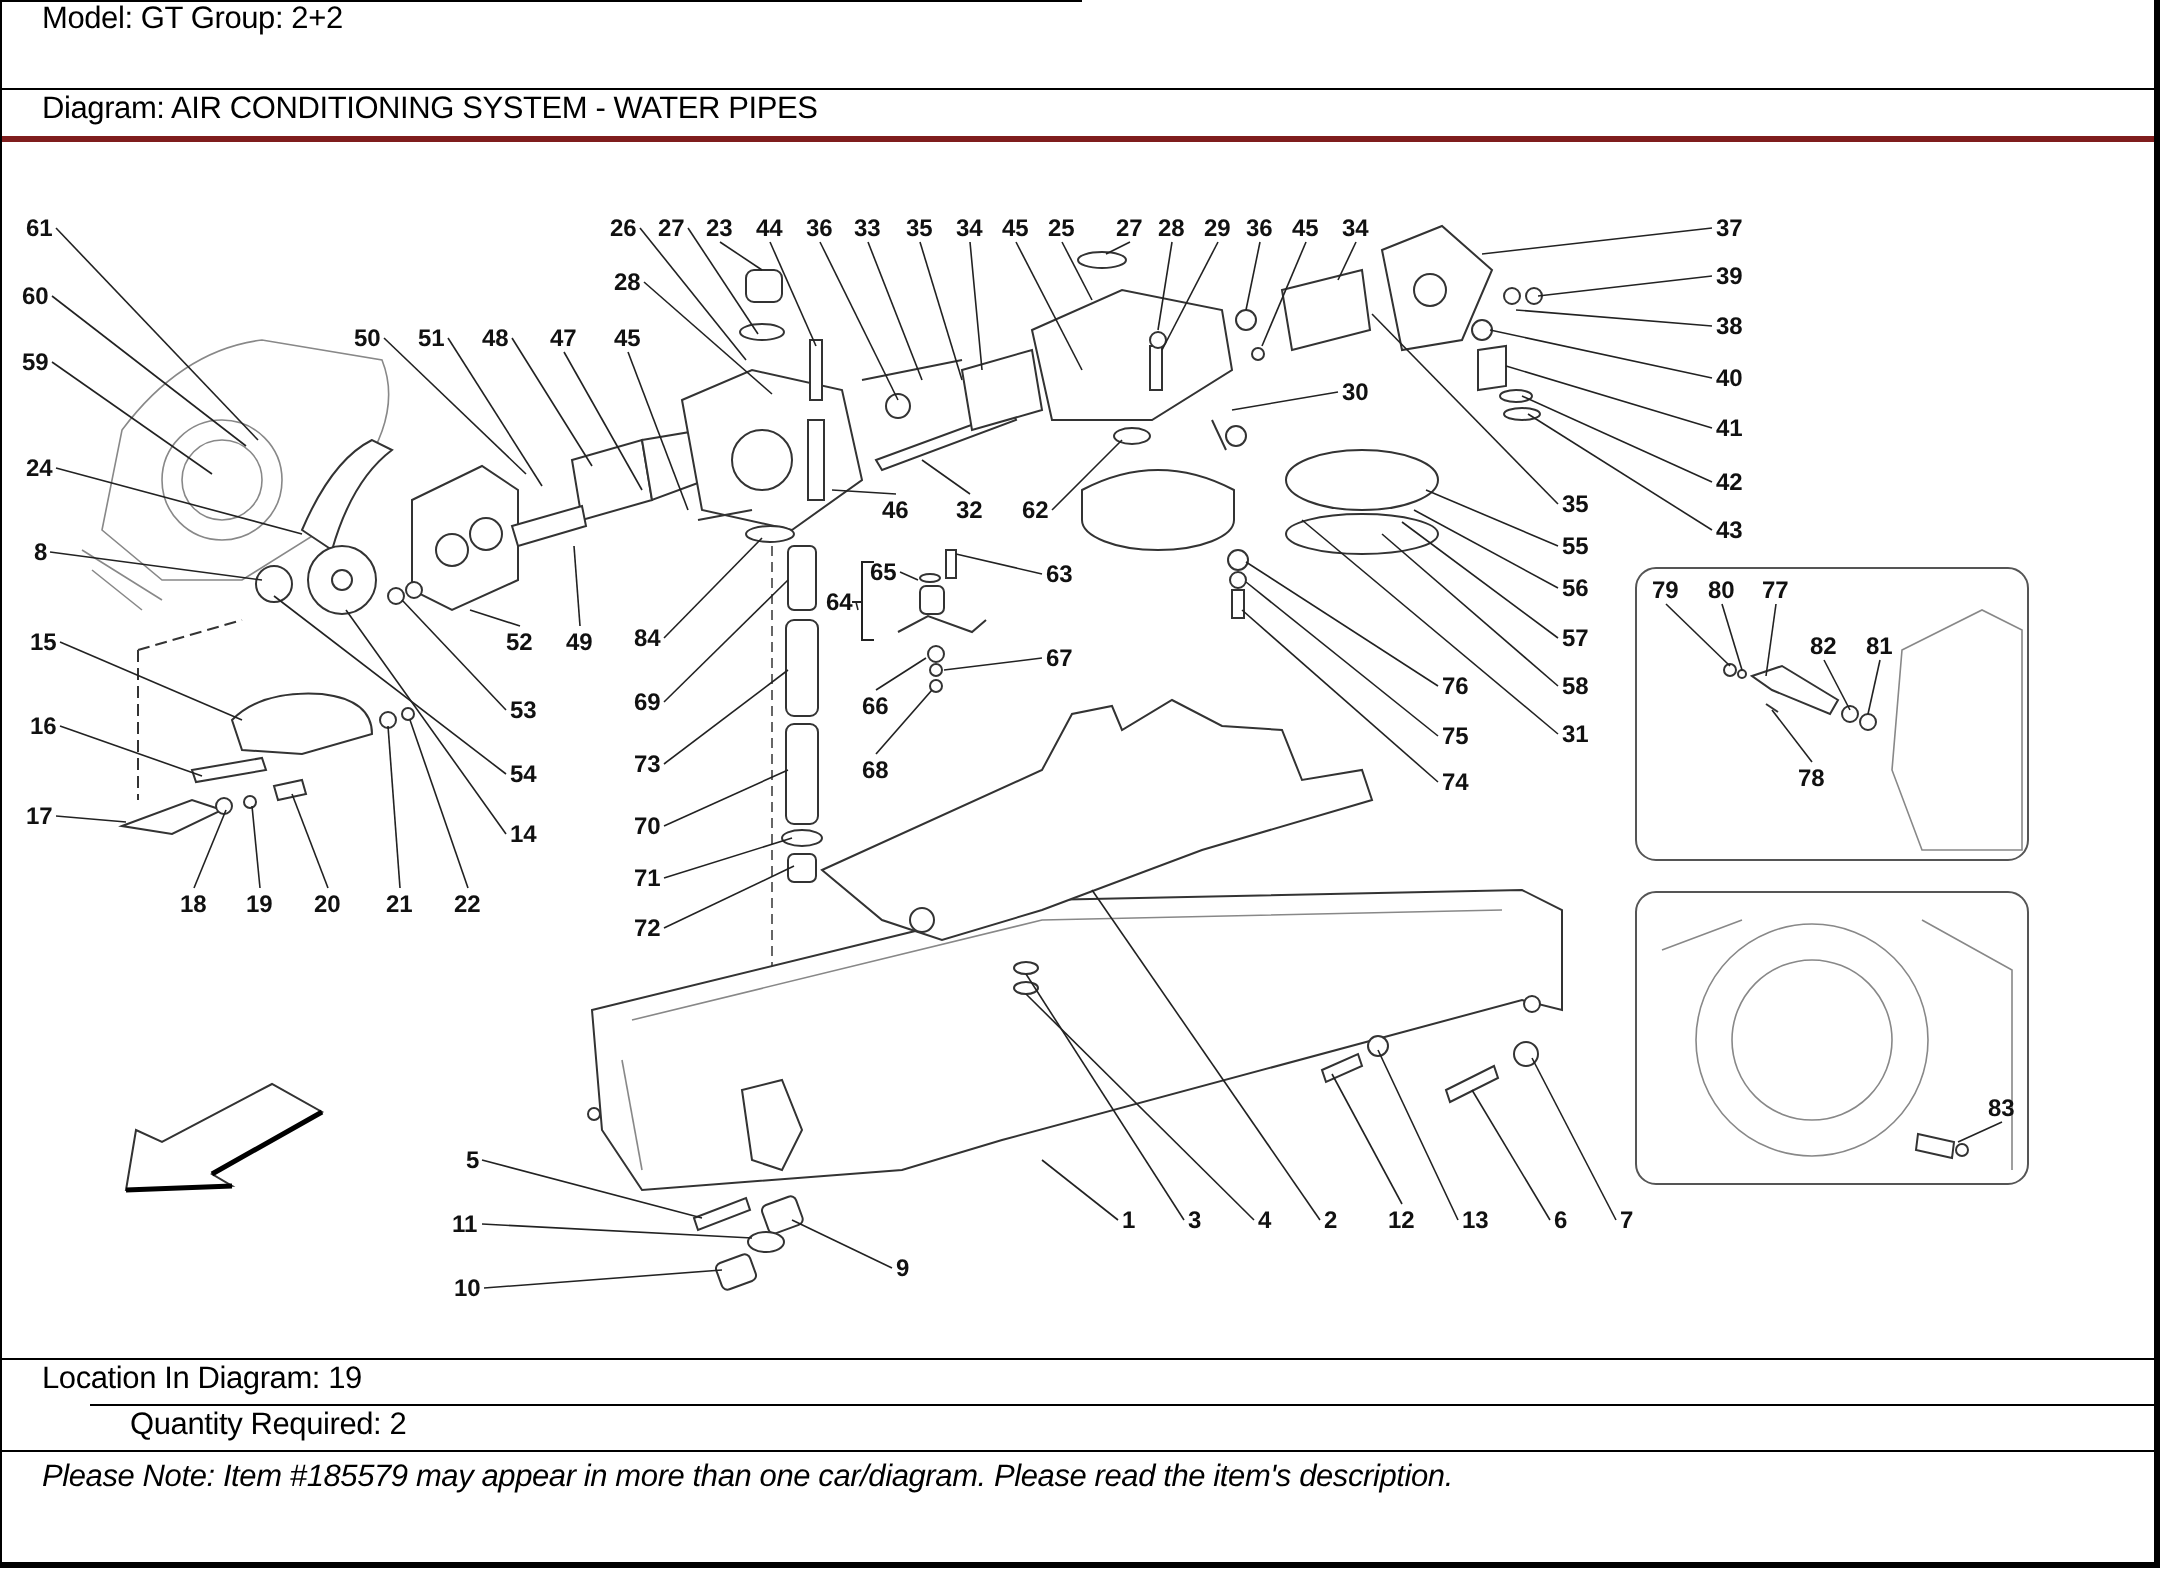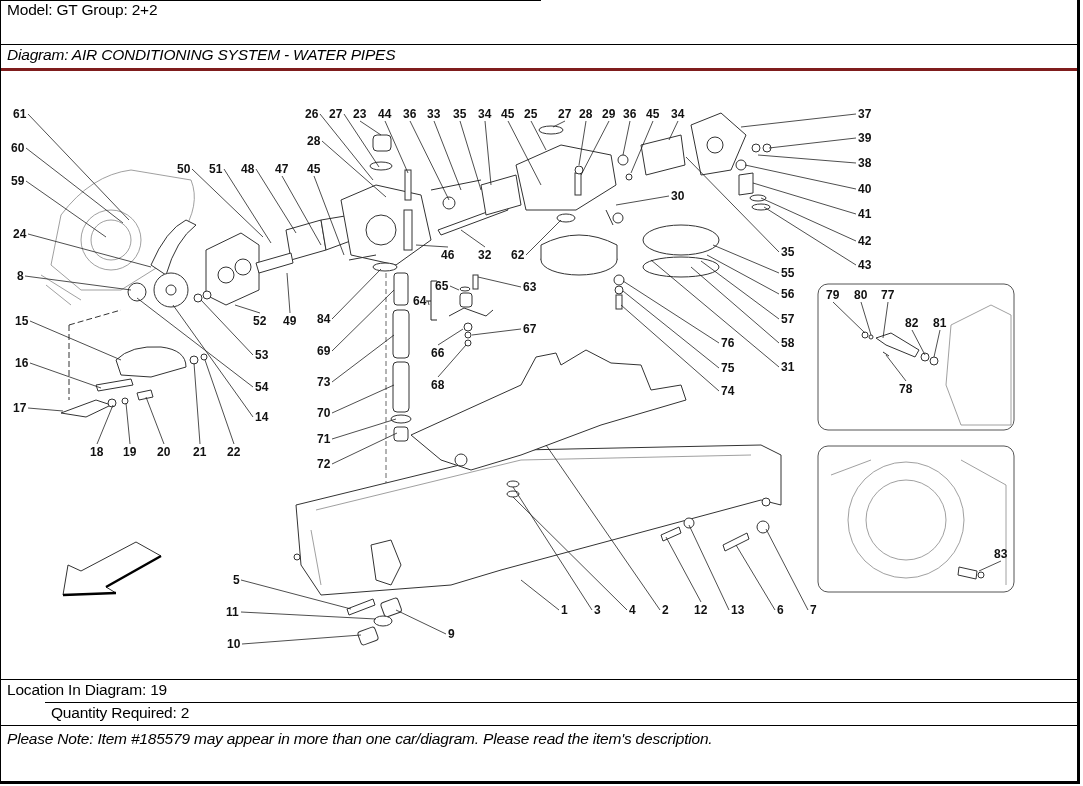--- a/index.html
+++ b/index.html
@@ -1,22 +1,22 @@
 <!DOCTYPE html>
 <html><head>
 <meta charset="utf-8">
 <style>
   html, body { margin: 0; padding: 0; background: #ffffff; }
   body { width: 1083px; height: 786px; position: relative; overflow: hidden; font-family: "Liberation Sans", sans-serif; }
   .sheet { position: absolute; left: 0; top: 0; width: 1080px; height: 784px; border-left: 1px solid #000; border-right: 3px solid #000; border-bottom: 3px solid #000; box-sizing: border-box; }
-  .row { position: absolute; left: 0; right: 0; border-top: 1px solid #000; box-sizing: border-box; font-size: 15.5px; color: #000; padding-left: 6px; line-height: 20px; white-space: nowrap; }
+  .row { position: absolute; left: 0; right: 0; border-top: 1px solid #000; box-sizing: border-box; font-size: 15.5px; color: #000; padding-left: 20px; line-height: 20px; white-space: nowrap; }
   .row span { font-family: "Liberation Sans", sans-serif; letter-spacing: -0.2px; }
   .r1 { top: 0; height: 22px; border-top: none; }
   .r2 { top: 22px; height: 22px; }
-  .r3 { top: 44px; height: 22px; font-style: italic; }
+  .r3 { top: 44px; height: 22px; }
   .diagram { position: absolute; left: 0; right: 0; top: 68px; height: 613px; border-top: 3px solid #7f1d1d; box-sizing: border-box; }
   .r4 { top: 679px; height: 23px; }
   .r5 { top: 702px; height: 23px; margin-left: 44px; }
   .r6 { top: 725px; height: 59px; line-height: 26px; font-style: italic; }
   .topline { position: absolute; left: 0; top: 0; width: 540px; height: 1px; background: #000; }
   svg text { font-family: "Liberation Sans", sans-serif; font-weight: bold; font-size: 12px; fill: #111; }
   .lead { stroke: #222; stroke-width: 0.8; fill: none; }
   .part { stroke: #333; stroke-width: 1; fill: #fff; }
   .faint { stroke: #888; stroke-width: 0.8; fill: none; }
 </style>

